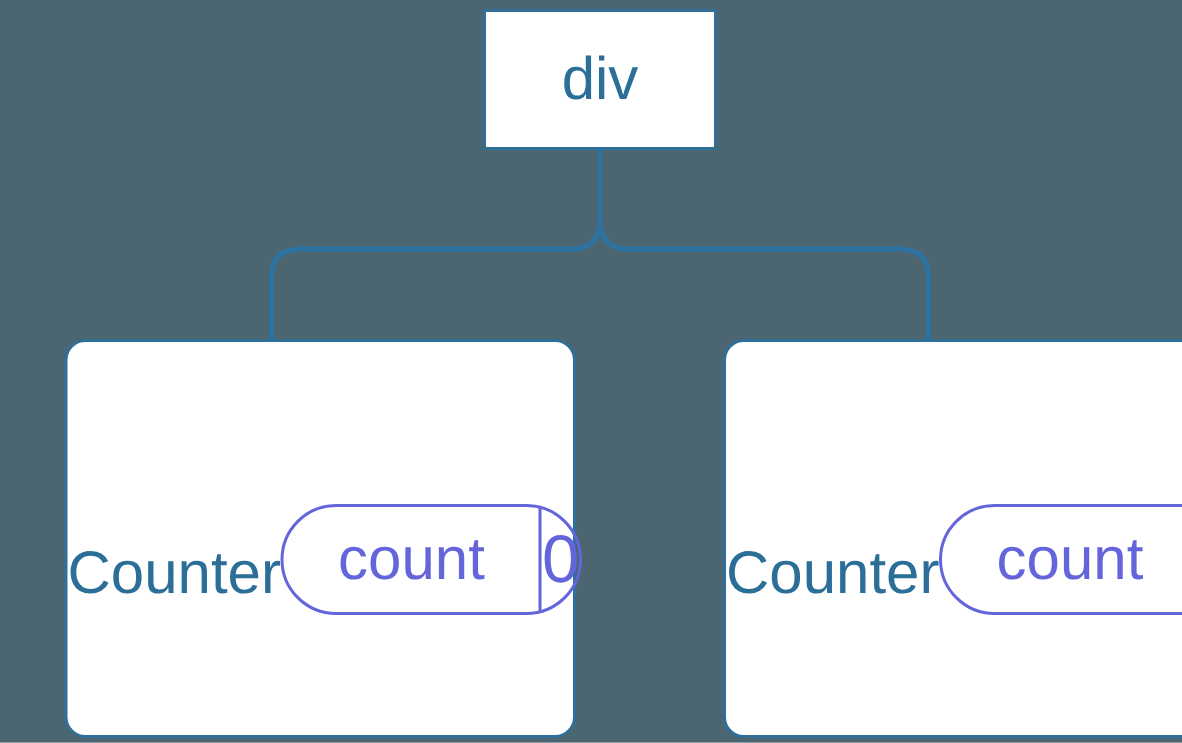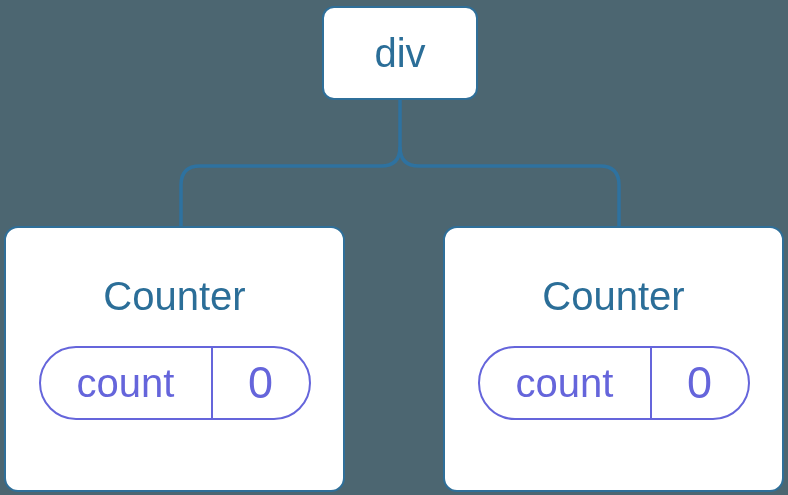--- a/index.html
+++ b/index.html
@@ -32,37 +32,38 @@
     stroke-width: 3.5;
   }
   .node {
     position: absolute;
     background: var(--node-fill);
     border: 2.5px solid var(--node-border);
   }
   .node-root {
     left: 322px; top: 6px;
     width: 156px; height: 94px;
-    border-radius: 12px;
+    border-radius: 0;
     display: flex;
     align-items: center;
     justify-content: center;
   }
   .node-root .node-label {
     font-size: 40px;
     font-weight: 500;
     color: var(--label-text);
   }
   .node-child {
     top: 226px;
     width: 341px; height: 266px;
     border-radius: 14px;
     display: flex;
-    flex-direction: column;
+    flex-direction: row;
     align-items: center;
+    margin-left: 39px;
   }
   .node-child.left  { left: 4px; }
   .node-child.right { left: 443px; }
   .node-title {
     margin-top: 46px;
     font-size: 40px;
     font-weight: 500;
     line-height: 44px;
     color: var(--label-text);
   }

